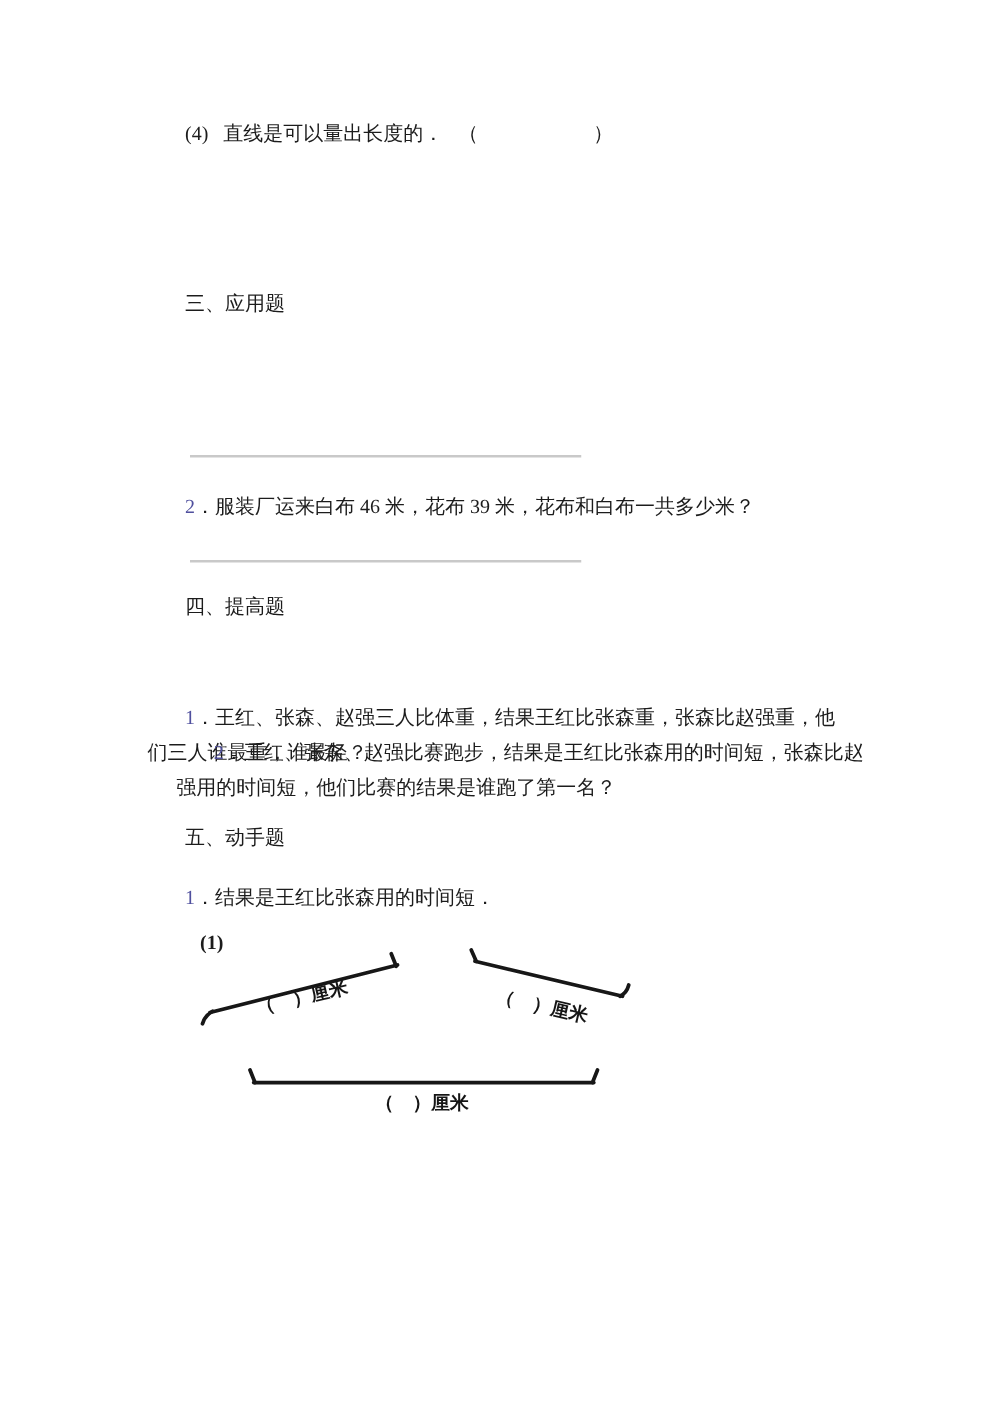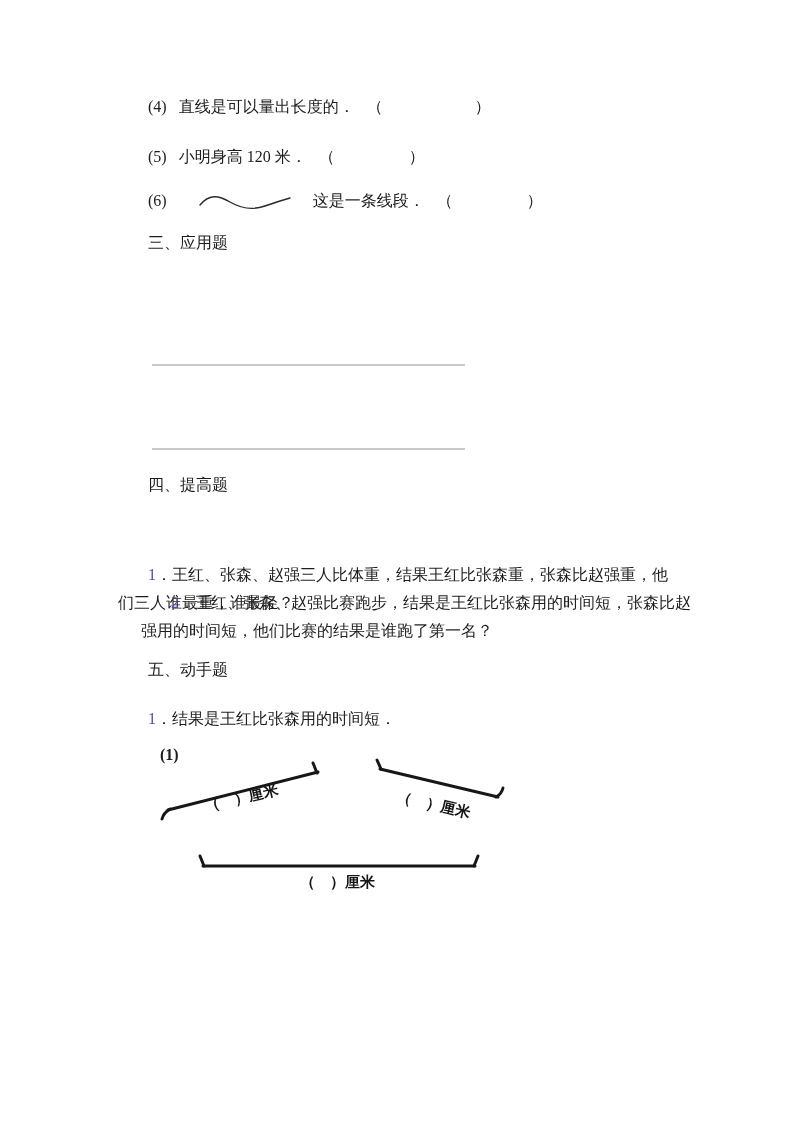--- a/index.html
+++ b/index.html
@@ -31,35 +31,30 @@
 </style>
 </head>
 <body>
 
 <div class="page">
 
   <div class="abs" style="left:148px;top:97px;">
     <span class="item-num">(4)</span><span>直线是可以量出长度的．</span><span class="ans">（　　　　　）</span>
   </div>
 
-  <div class="abs" style="left:148px;top:147px;">
-    <span class="item-num">(5)</span><span>小明身高 120 米．</span><span class="ans">（　　　　）</span>
-  </div>
 
-  <div class="abs" style="left:148px;top:191px;">
-    <span class="item-num">(6)</span><svg class="squiggle" width="96" height="22" viewBox="0 0 96 22">
-        <path d="M3,14 C12,3 21,4 33,11 C45,18 57,19 68,15 C78,11.5 86,9 93,7" stroke="#2a2a2a" stroke-width="1.4" fill="none" stroke-linecap="round"></path>
-      </svg><span>这是一条线段．</span><span class="ans">（　　　　）</span>
-  </div>
 
   <div class="section-title" style="left:148px;top:233px;">三、应用题</div>
 
 
   <div class="answer-line" style="left:152px;top:364px;"></div>
 
+  <div class="para" style="left:118px;top:392px;">
+    <span class="q-num">2</span><span>．</span><span>服装厂运来白布 46 米，花布 39 米，花布和白布一共多少米？</span>
+  </div>
 
   <div class="answer-line" style="left:152px;top:448px;"></div>
 
   <div class="section-title" style="left:148px;top:475px;">四、提高题</div>
 
   <div class="para" style="left:118px;top:517px;margin-top:44px;">
     <span class="q-num">1</span><span>．</span><span>王红、张森、赵强三人比体重，结果王红比张森重，张森比赵强重，他们三人谁最重，谁最轻？</span>
   </div>
 
   <div class="para" style="left:118px;top:589px;margin-left:23px;">

